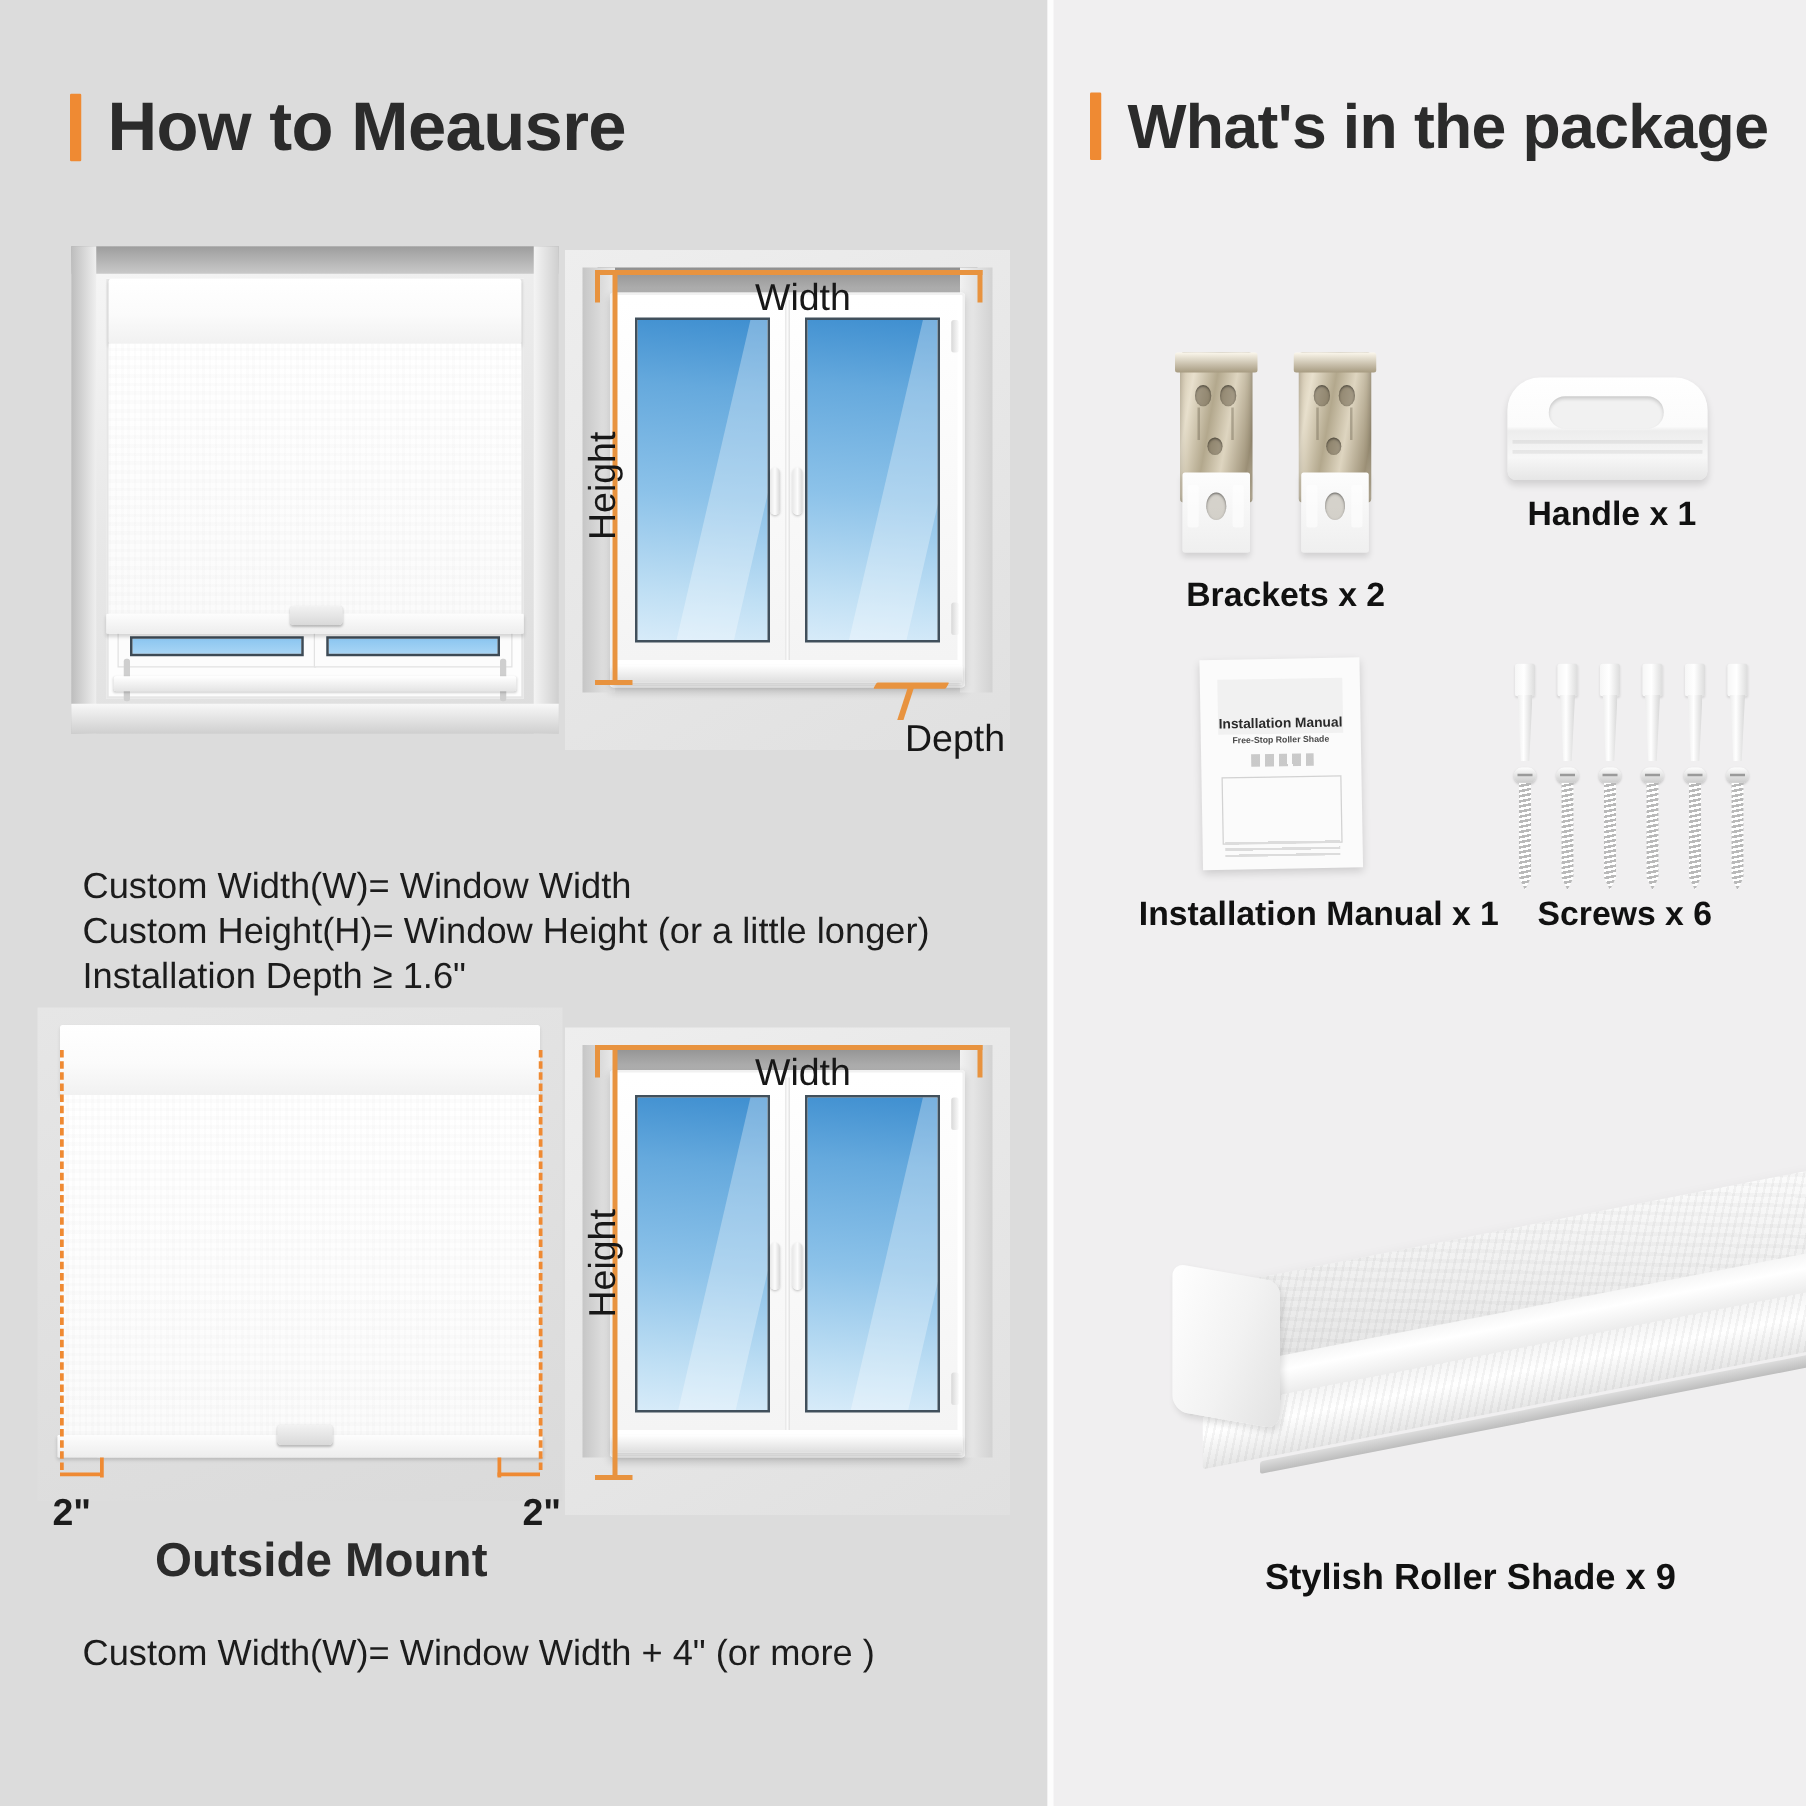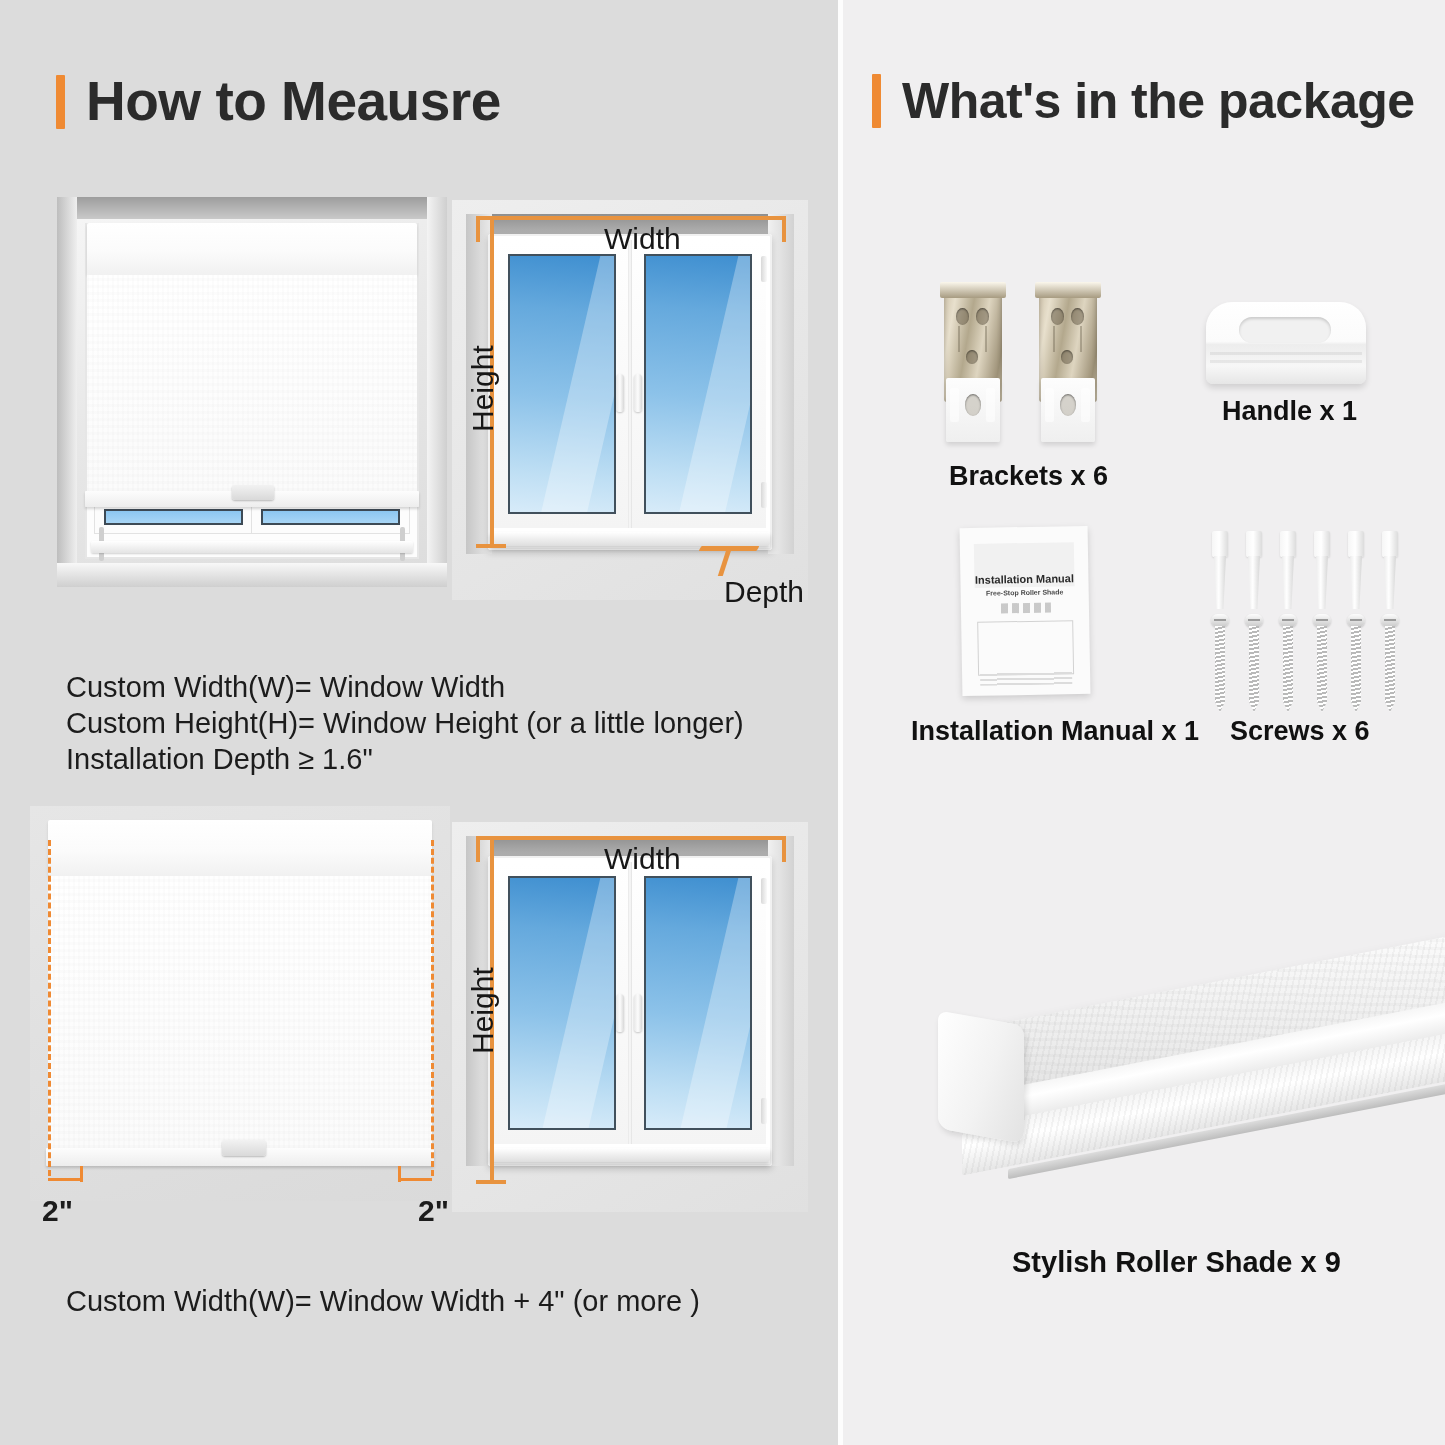--- a/index.html
+++ b/index.html
@@ -26,21 +26,21 @@
   }
   #h-left{left:56px;top:74px;}
   #h-right{left:872px;top:74px;}
   #h-right .htext{font-size:50px;}
 
   
   .mount-title{
     position:absolute;font-size:38px;font-weight:bold;color:#2b2b2b;white-space:nowrap;
   }
   .spec-line{
-    position:absolute;font-size:29px;color:#1c1c1c;white-space:nowrap;
+    position:absolute;font-size:29px;color:#1c1c1c;white-space:nowrap;margin-top:22px;
   }
 
   
   .shadewin{position:absolute;}
   .sw-outerframe{position:absolute;inset:0;background:linear-gradient(160deg,#f7f7f7 0%,#e8e8e8 45%,#dcdcdc 100%);}
   .sw-recess-top{position:absolute;left:0;top:0;right:0;height:22px;
     background:linear-gradient(180deg,#9d9d9d,#c9c9c9);}
   .sw-recess-left{position:absolute;left:0;top:0;width:20px;bottom:0;
     background:linear-gradient(90deg,#bdbdbd,#efefef);}
   .sw-recess-right{position:absolute;right:0;top:0;width:20px;bottom:0;
@@ -341,20 +341,21 @@
     <div class="or-h" style="left:24px;top:14px;width:310px;"></div>
     <div class="or-v" style="left:24px;top:14px;height:26px;"></div>
     <div class="or-v" style="left:330px;top:14px;height:26px;"></div>
     <div class="or-v" style="left:38px;top:14px;height:346px;"></div>
     <div class="or-h" style="left:24px;top:358px;width:30px;"></div>
 
     <div class="pw-lbl" style="left:152px;top:20px;">Width</div>
     <div class="pw-lbl-v" style="left:14px;top:232px;">Height</div>
   </div>
 
+  <div class="mount-title" style="left:124px;top:1228px;">Outside Mount</div>
   <div class="spec-line" style="left:66px;top:1285px;">Custom Width(W)= Window Width + 4" (or more )</div>
 
   <div class="heading" id="h-right">
     <span class="accent"></span>
     <span class="htext">What's in the package</span>
   </div>
 
   <div class="bracket" style="left:938px;top:282px;">
     <div class="bk-body"></div>
     <div class="bk-top"></div>
@@ -374,21 +375,21 @@
     <div class="bk-hole" style="left:18px;top:26px;width:13px;height:17px;"></div>
     <div class="bk-hole" style="left:38px;top:26px;width:13px;height:17px;"></div>
     <div class="bk-hole" style="left:28px;top:68px;width:12px;height:14px;"></div>
     <div class="bk-line" style="left:20px;top:44px;width:2px;height:26px;"></div>
     <div class="bk-line" style="left:47px;top:44px;width:2px;height:26px;"></div>
     <div class="bk-plastic"></div>
     <div class="bk-hole" style="left:27px;top:112px;width:16px;height:22px;background:rgba(150,140,120,.35);"></div>
     <div class="bk-slot" style="left:12px;top:106px;width:9px;height:34px;"></div>
     <div class="bk-slot" style="left:48px;top:106px;width:9px;height:34px;"></div>
   </div>
-  <div class="pkg-label" style="left:949px;top:461px;">Brackets x 6</div>
+  <div class="pkg-label" style="left:949px;top:461px;">Brackets x 2</div>
 
   <div class="handle-shape" style="left:1206px;top:302px;">
     <div class="handle-slot"></div>
     <div class="handle-groove" style="top:50px;"></div>
     <div class="handle-groove" style="top:58px;"></div>
   </div>
   <div class="pkg-label" style="left:1222px;top:396px;">Handle x 1</div>
 
   <div class="manual" style="left:961px;top:527px;">
     <div class="manual-band"></div>

